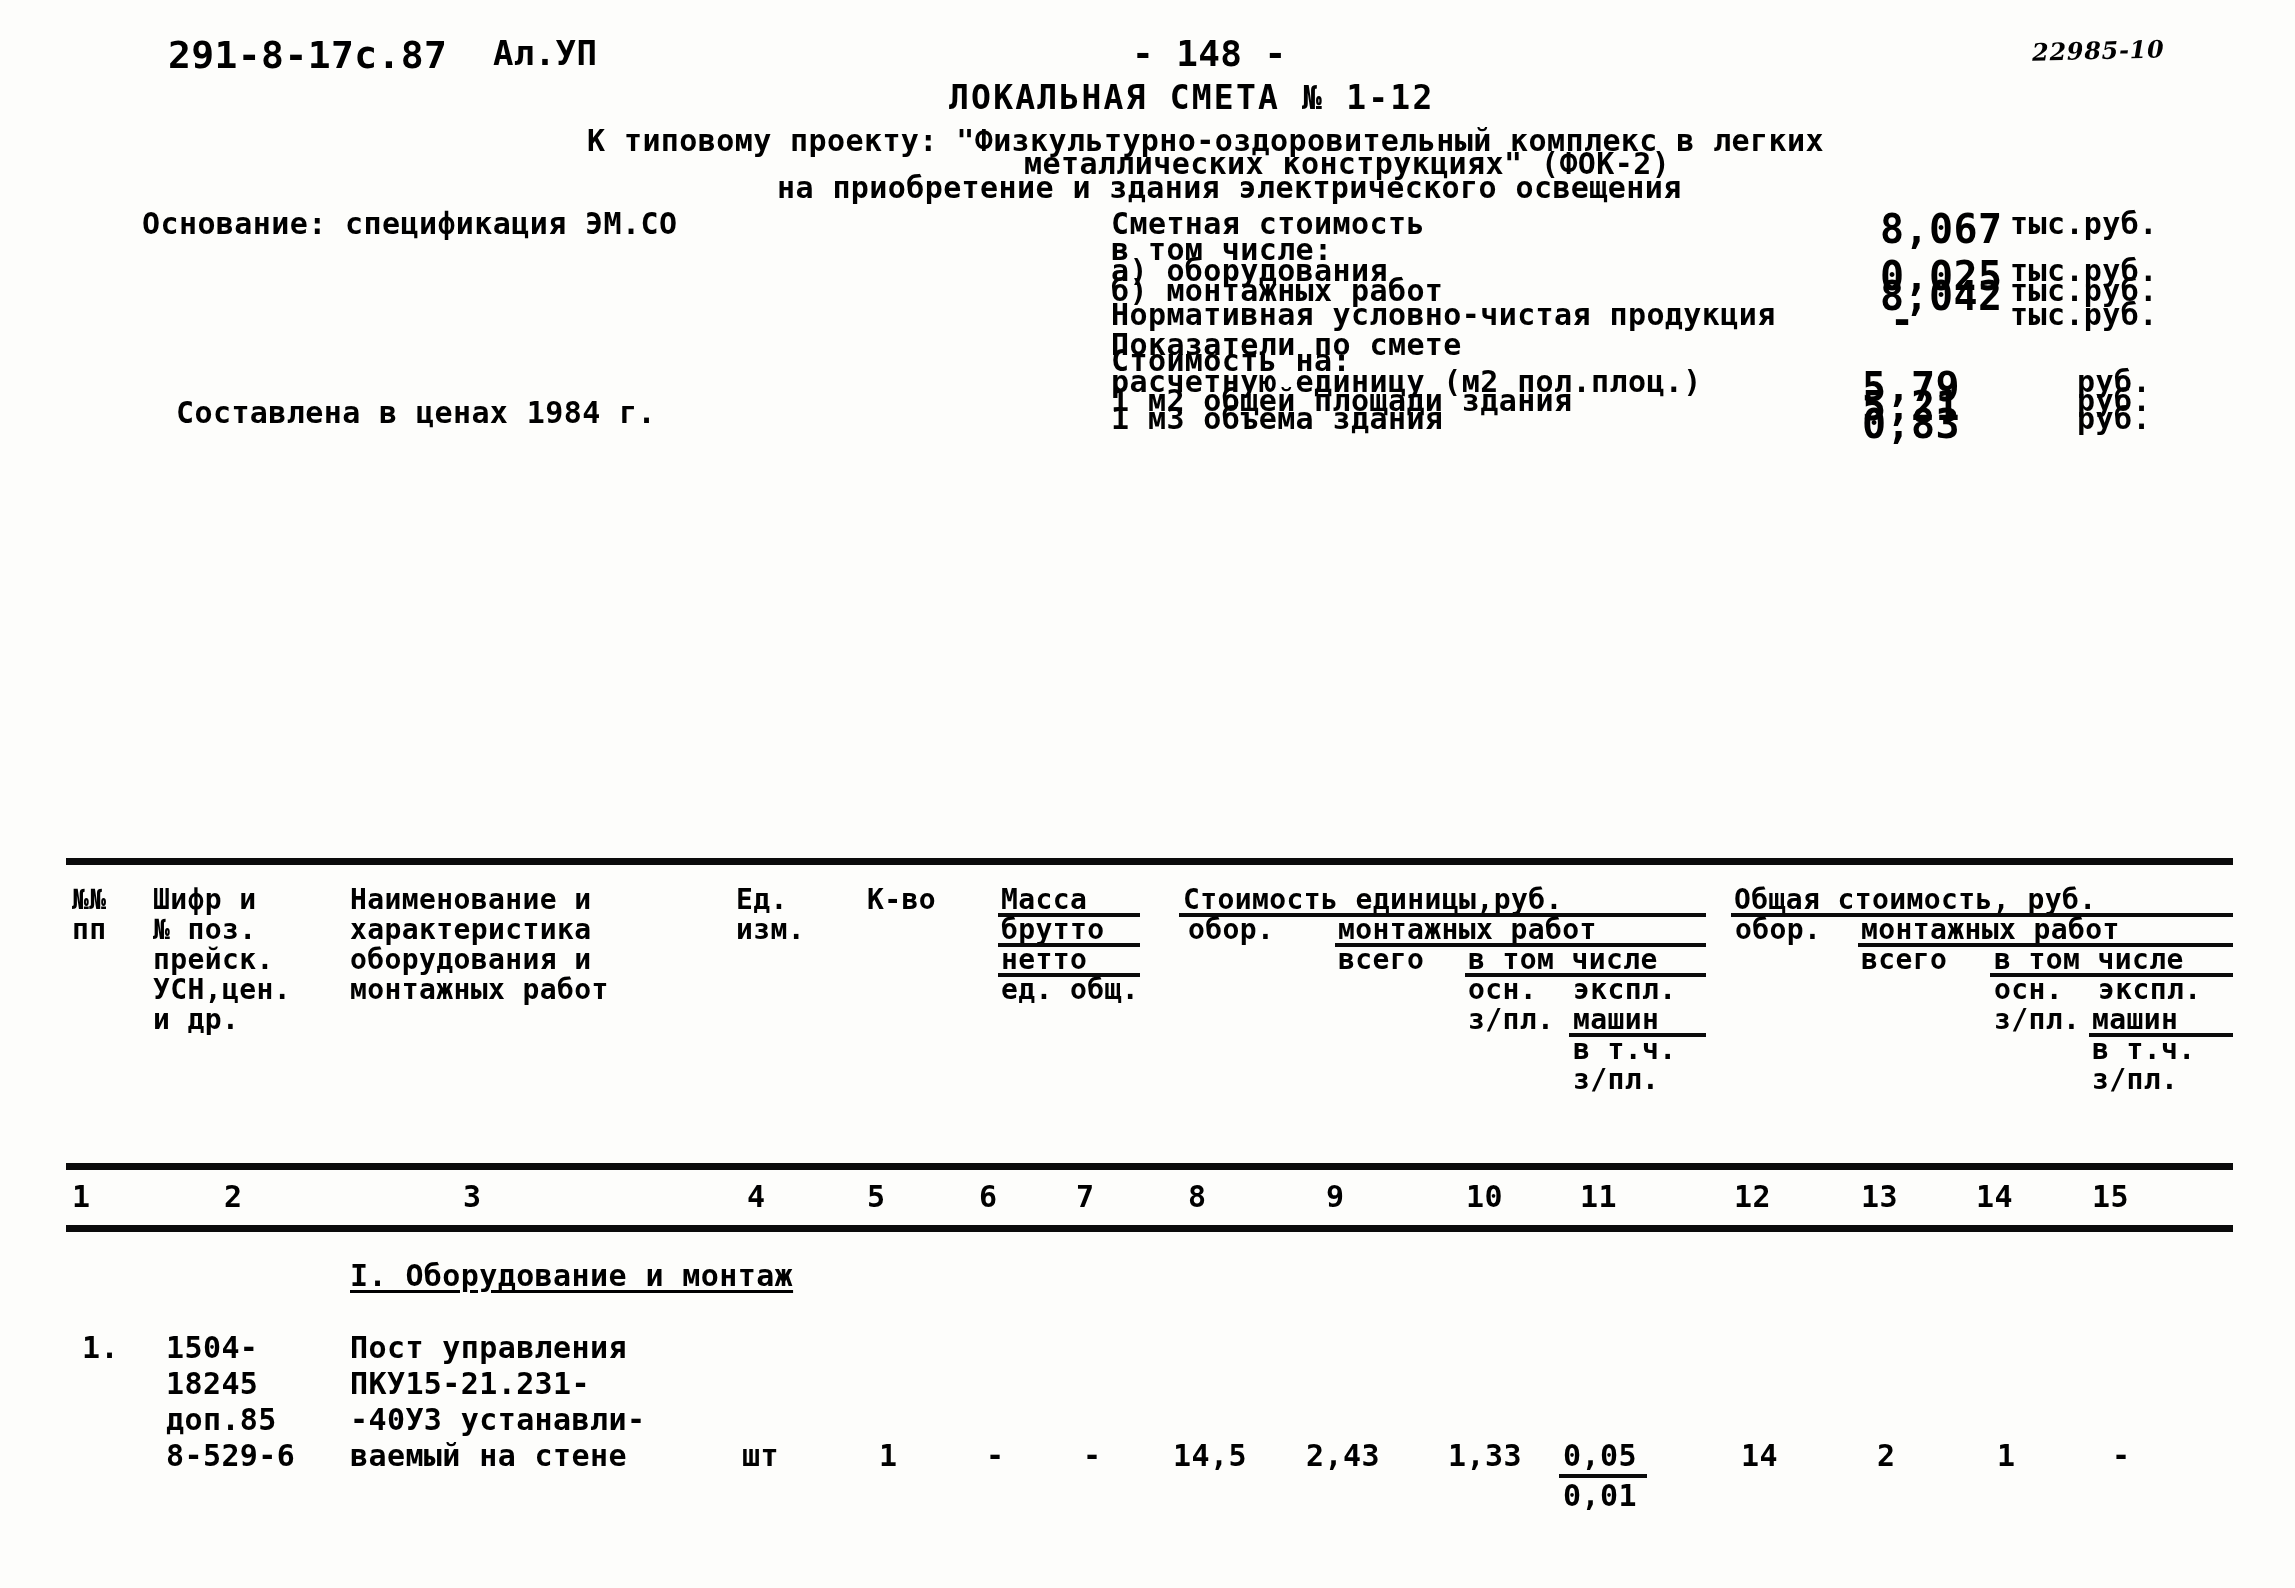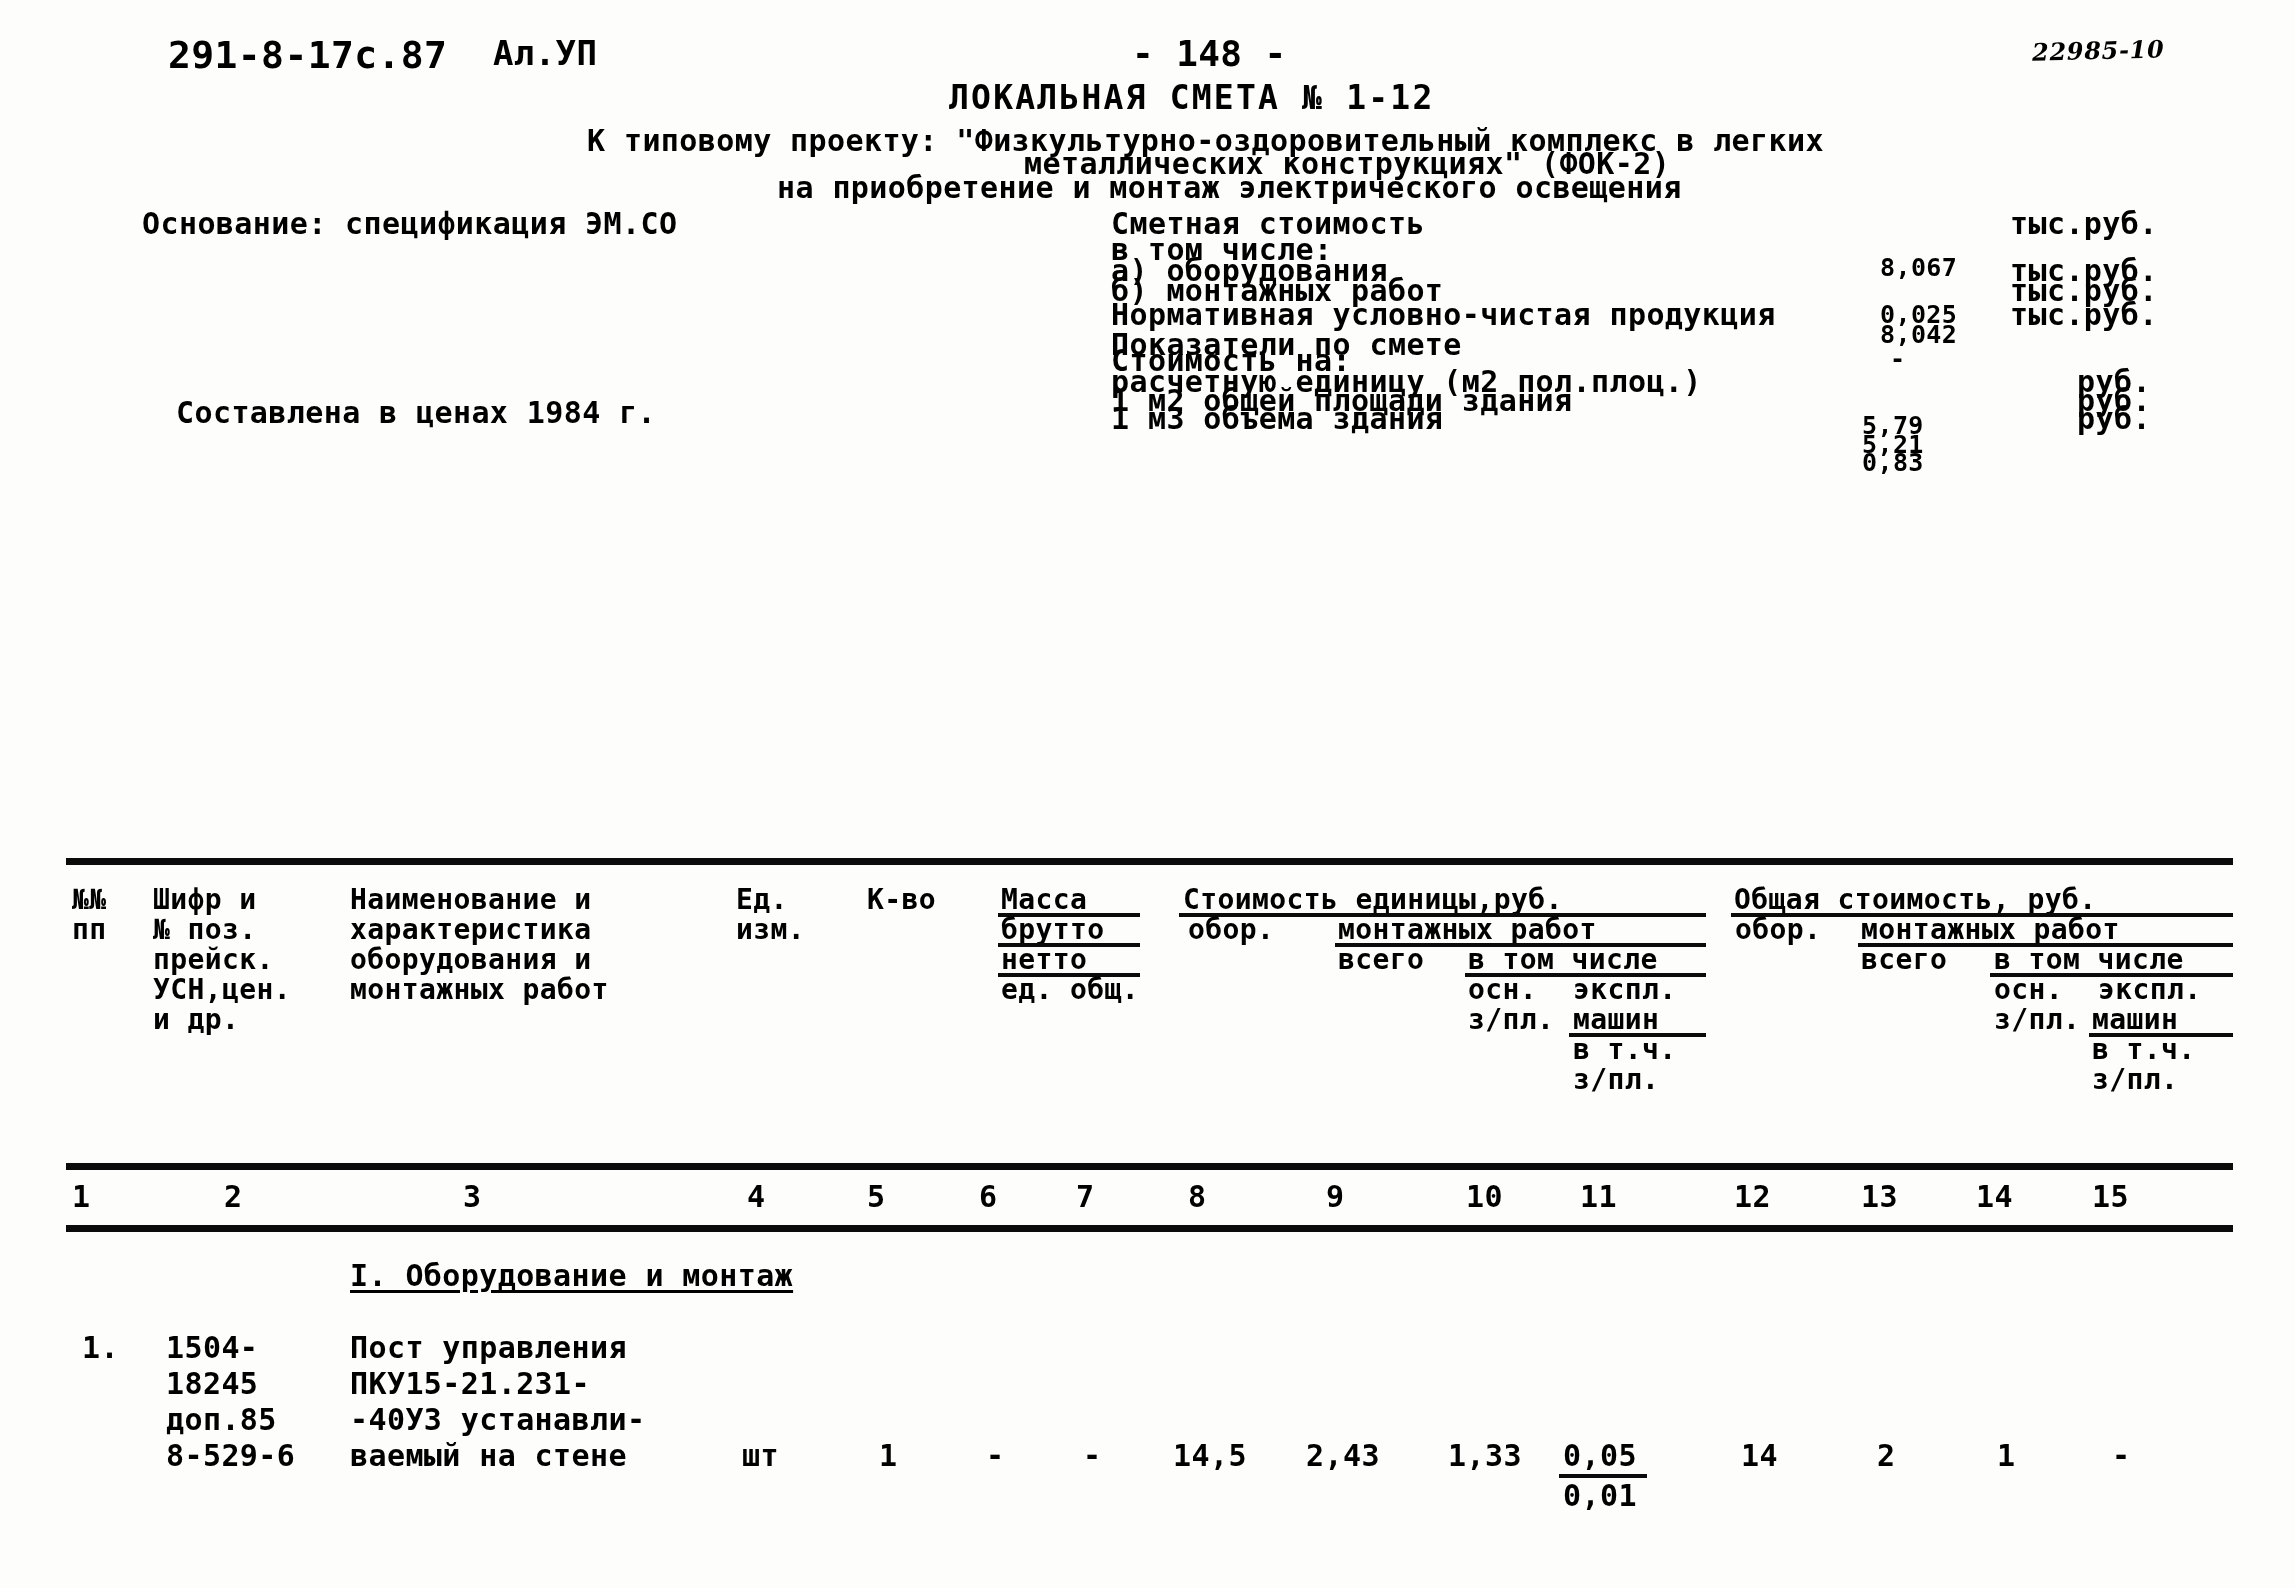--- a/index.html
+++ b/index.html
@@ -46,21 +46,21 @@
   #doc-title  { left: 949px; top: 78px; font-size: 33px; letter-spacing: 2.2px; }
   #project-line-1 { left: 587px;  top: 123px; font-size: 30px; }
   #project-line-2 { left: 1024px; top: 146px; font-size: 30px; }
   #subject-line   { left: 777px; top: 170px; font-size: 30px; }
 
   
   #basis-line      { left: 142px;  top: 206px; font-size: 30px; }
   #prices-line     { left: 176px;  top: 395px; font-size: 30px; }
 
   .sum-label { font-size: 30px; }
-  .sum-val   { font-size: 25px; margin-top: 47px; }
+  .sum-val   { font-size: 40px; }
   .sum-unit  { font-size: 30px; }
 
   #sum-total-label   { left: 1111px; top: 206px; }
   #sum-total-val     { left: 1880px; top: 206px; }
   #sum-total-unit    { left: 2010px; top: 206px; }
 
   #sum-incl-label    { left: 1111px; top: 232px; }
 
   #sum-equip-label   { left: 1111px; top: 253px; }
   #sum-equip-val     { left: 1880px; top: 253px; }
@@ -138,21 +138,21 @@
 <div class="page">
 
   <div class="abs mono" id="doc-code">291-8-17с.87</div>
   <div class="abs mono" id="sheet-label">Ал.УП</div>
   <div class="abs mono" id="page-number">- 148 -</div>
   <div class="abs" id="archive-stamp">22985-10</div>
 
   <div class="abs mono" id="doc-title">ЛОКАЛЬНАЯ СМЕТА № 1-12</div>
   <div class="abs mono" id="project-line-1">К типовому проекту: "Физкультурно-оздоровительный комплекс в легких</div>
   <div class="abs mono" id="project-line-2">металлических конструкциях" (ФОК-2)</div>
-  <div class="abs mono" id="subject-line">на приобретение и монтаж электрического освещения</div>
+  <div class="abs mono" id="subject-line">на приобретение и здания электрического освещения</div>
 
   <div class="abs mono" id="basis-line">Основание: спецификация ЭМ.СО</div>
   <div class="abs mono" id="prices-line">Составлена в ценах 1984 г.</div>
 
   <div class="abs mono sum-label" id="sum-total-label">Сметная стоимость</div>
   <div class="abs mono sum-val" id="sum-total-val">8,067</div>
   <div class="abs mono sum-unit" id="sum-total-unit">тыс.руб.</div>
 
   <div class="abs mono sum-label" id="sum-incl-label">в том числе:</div>
 

